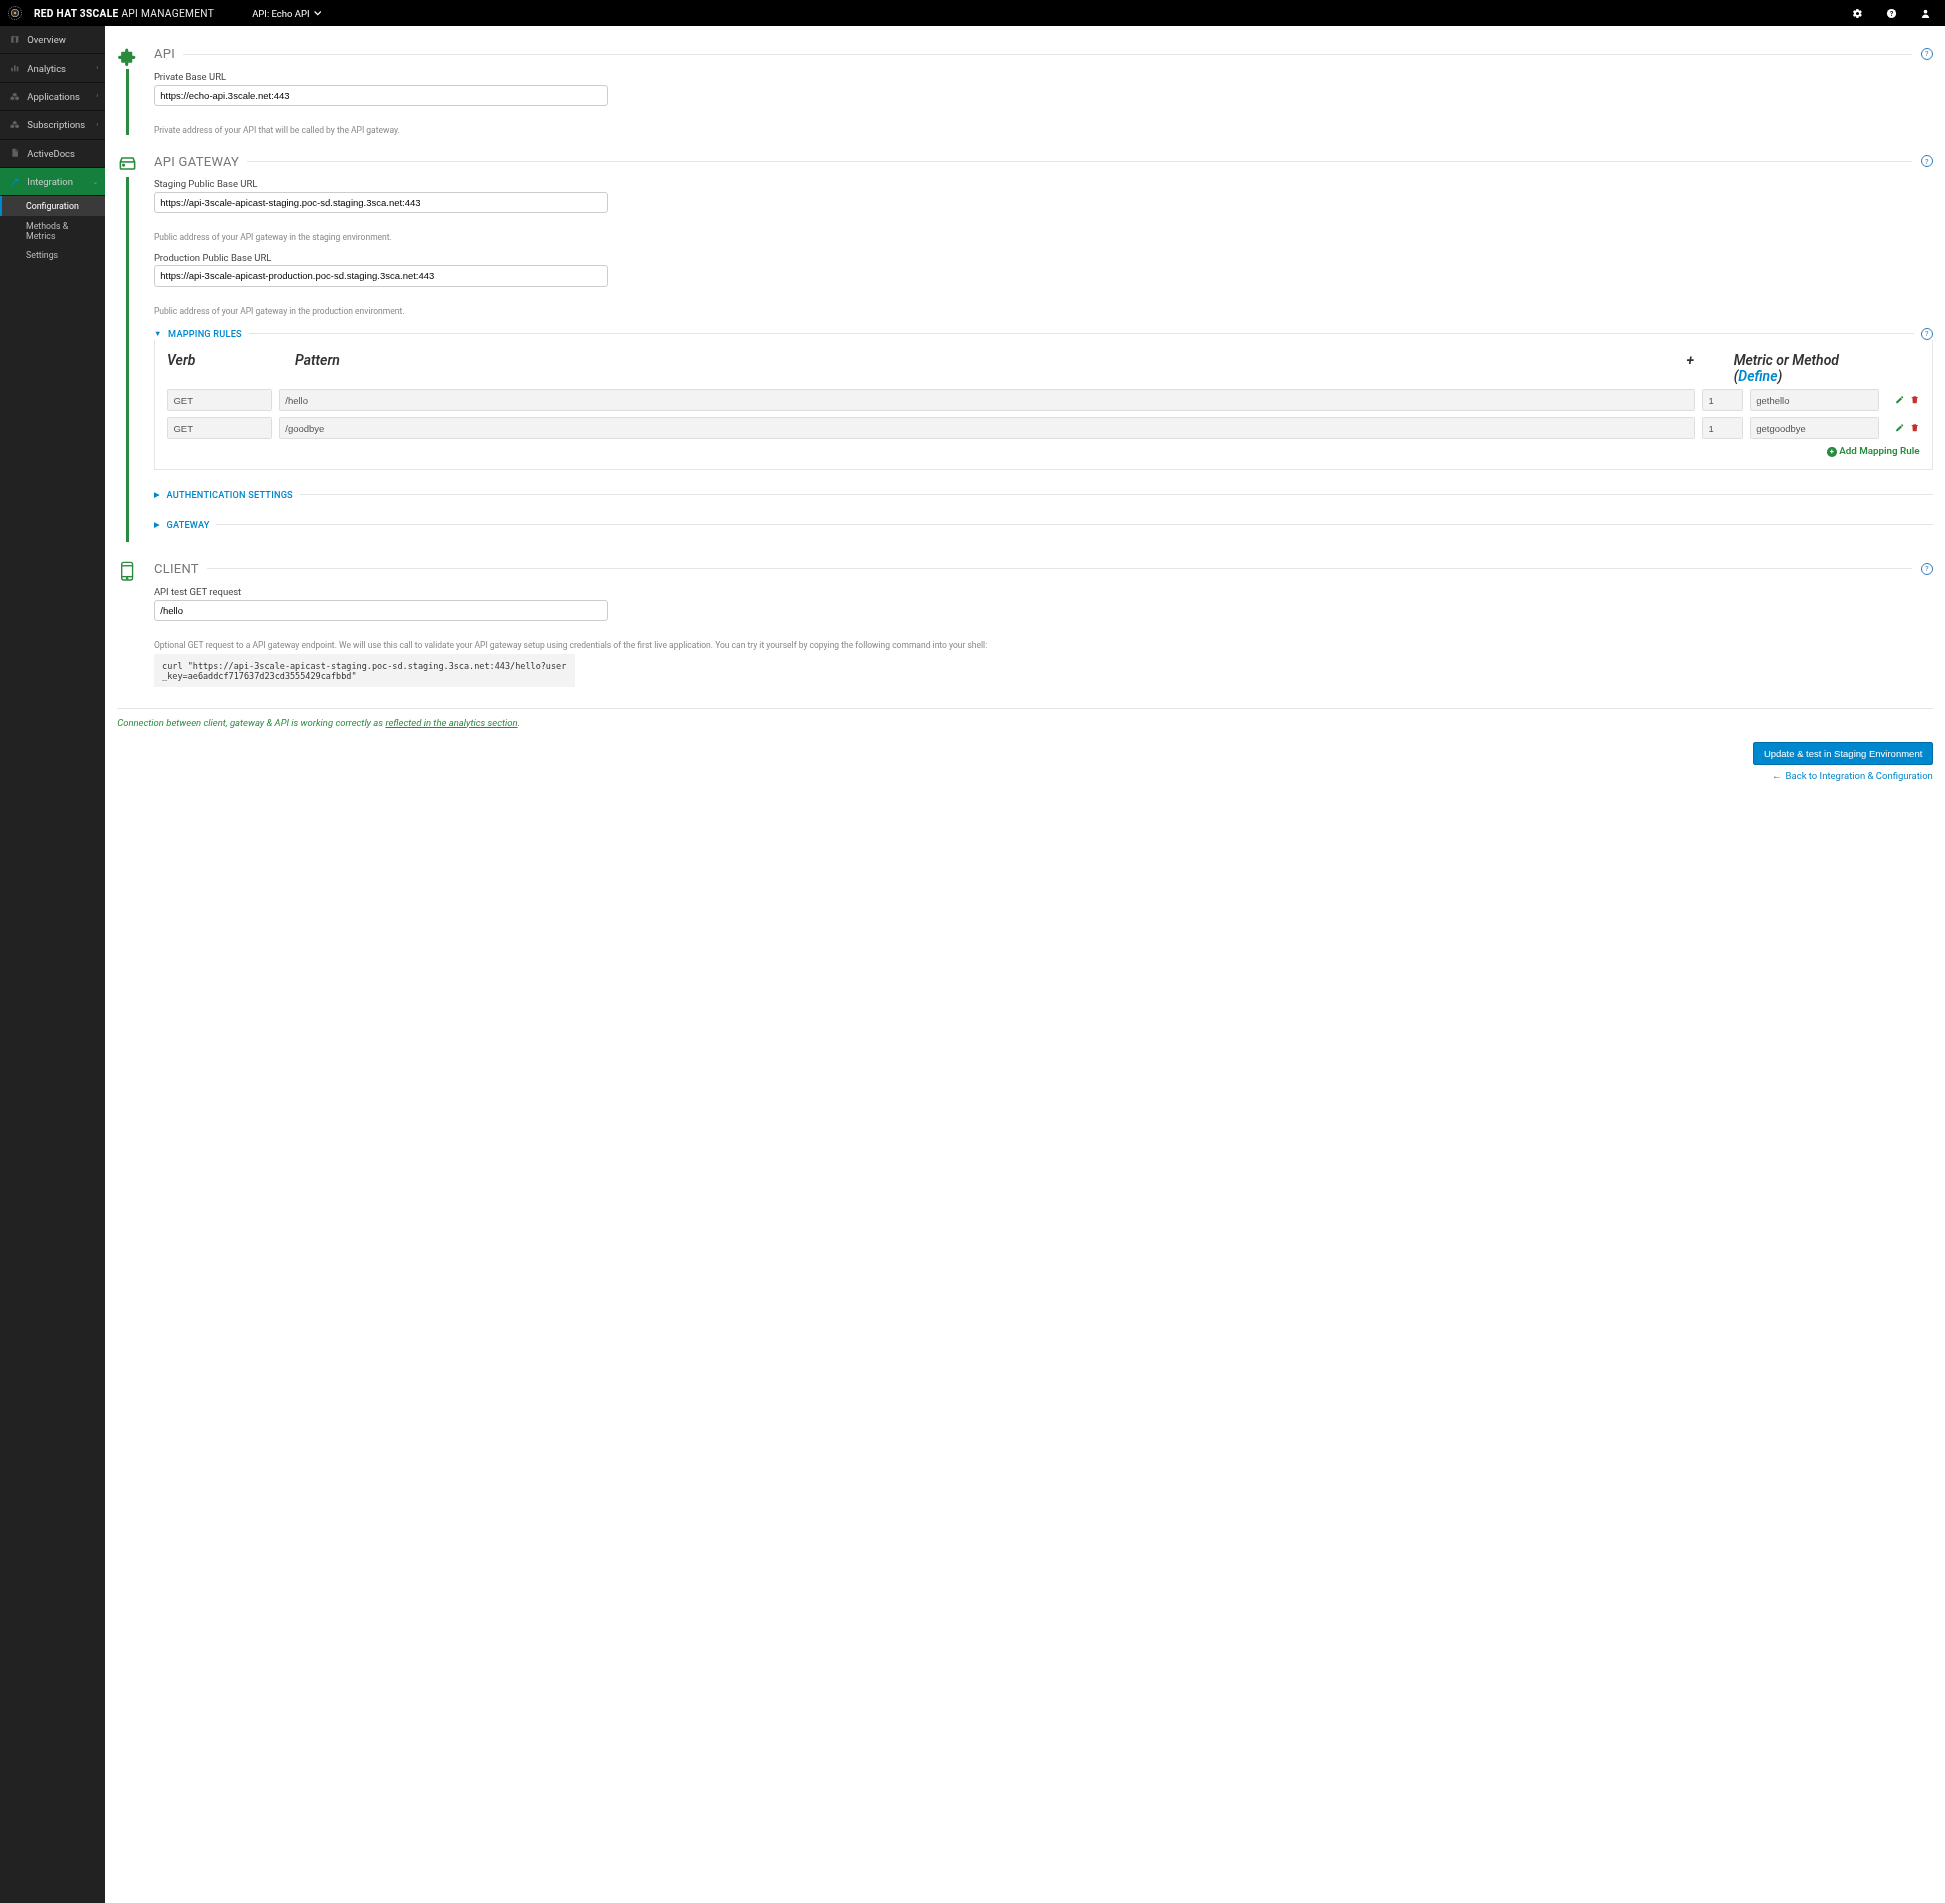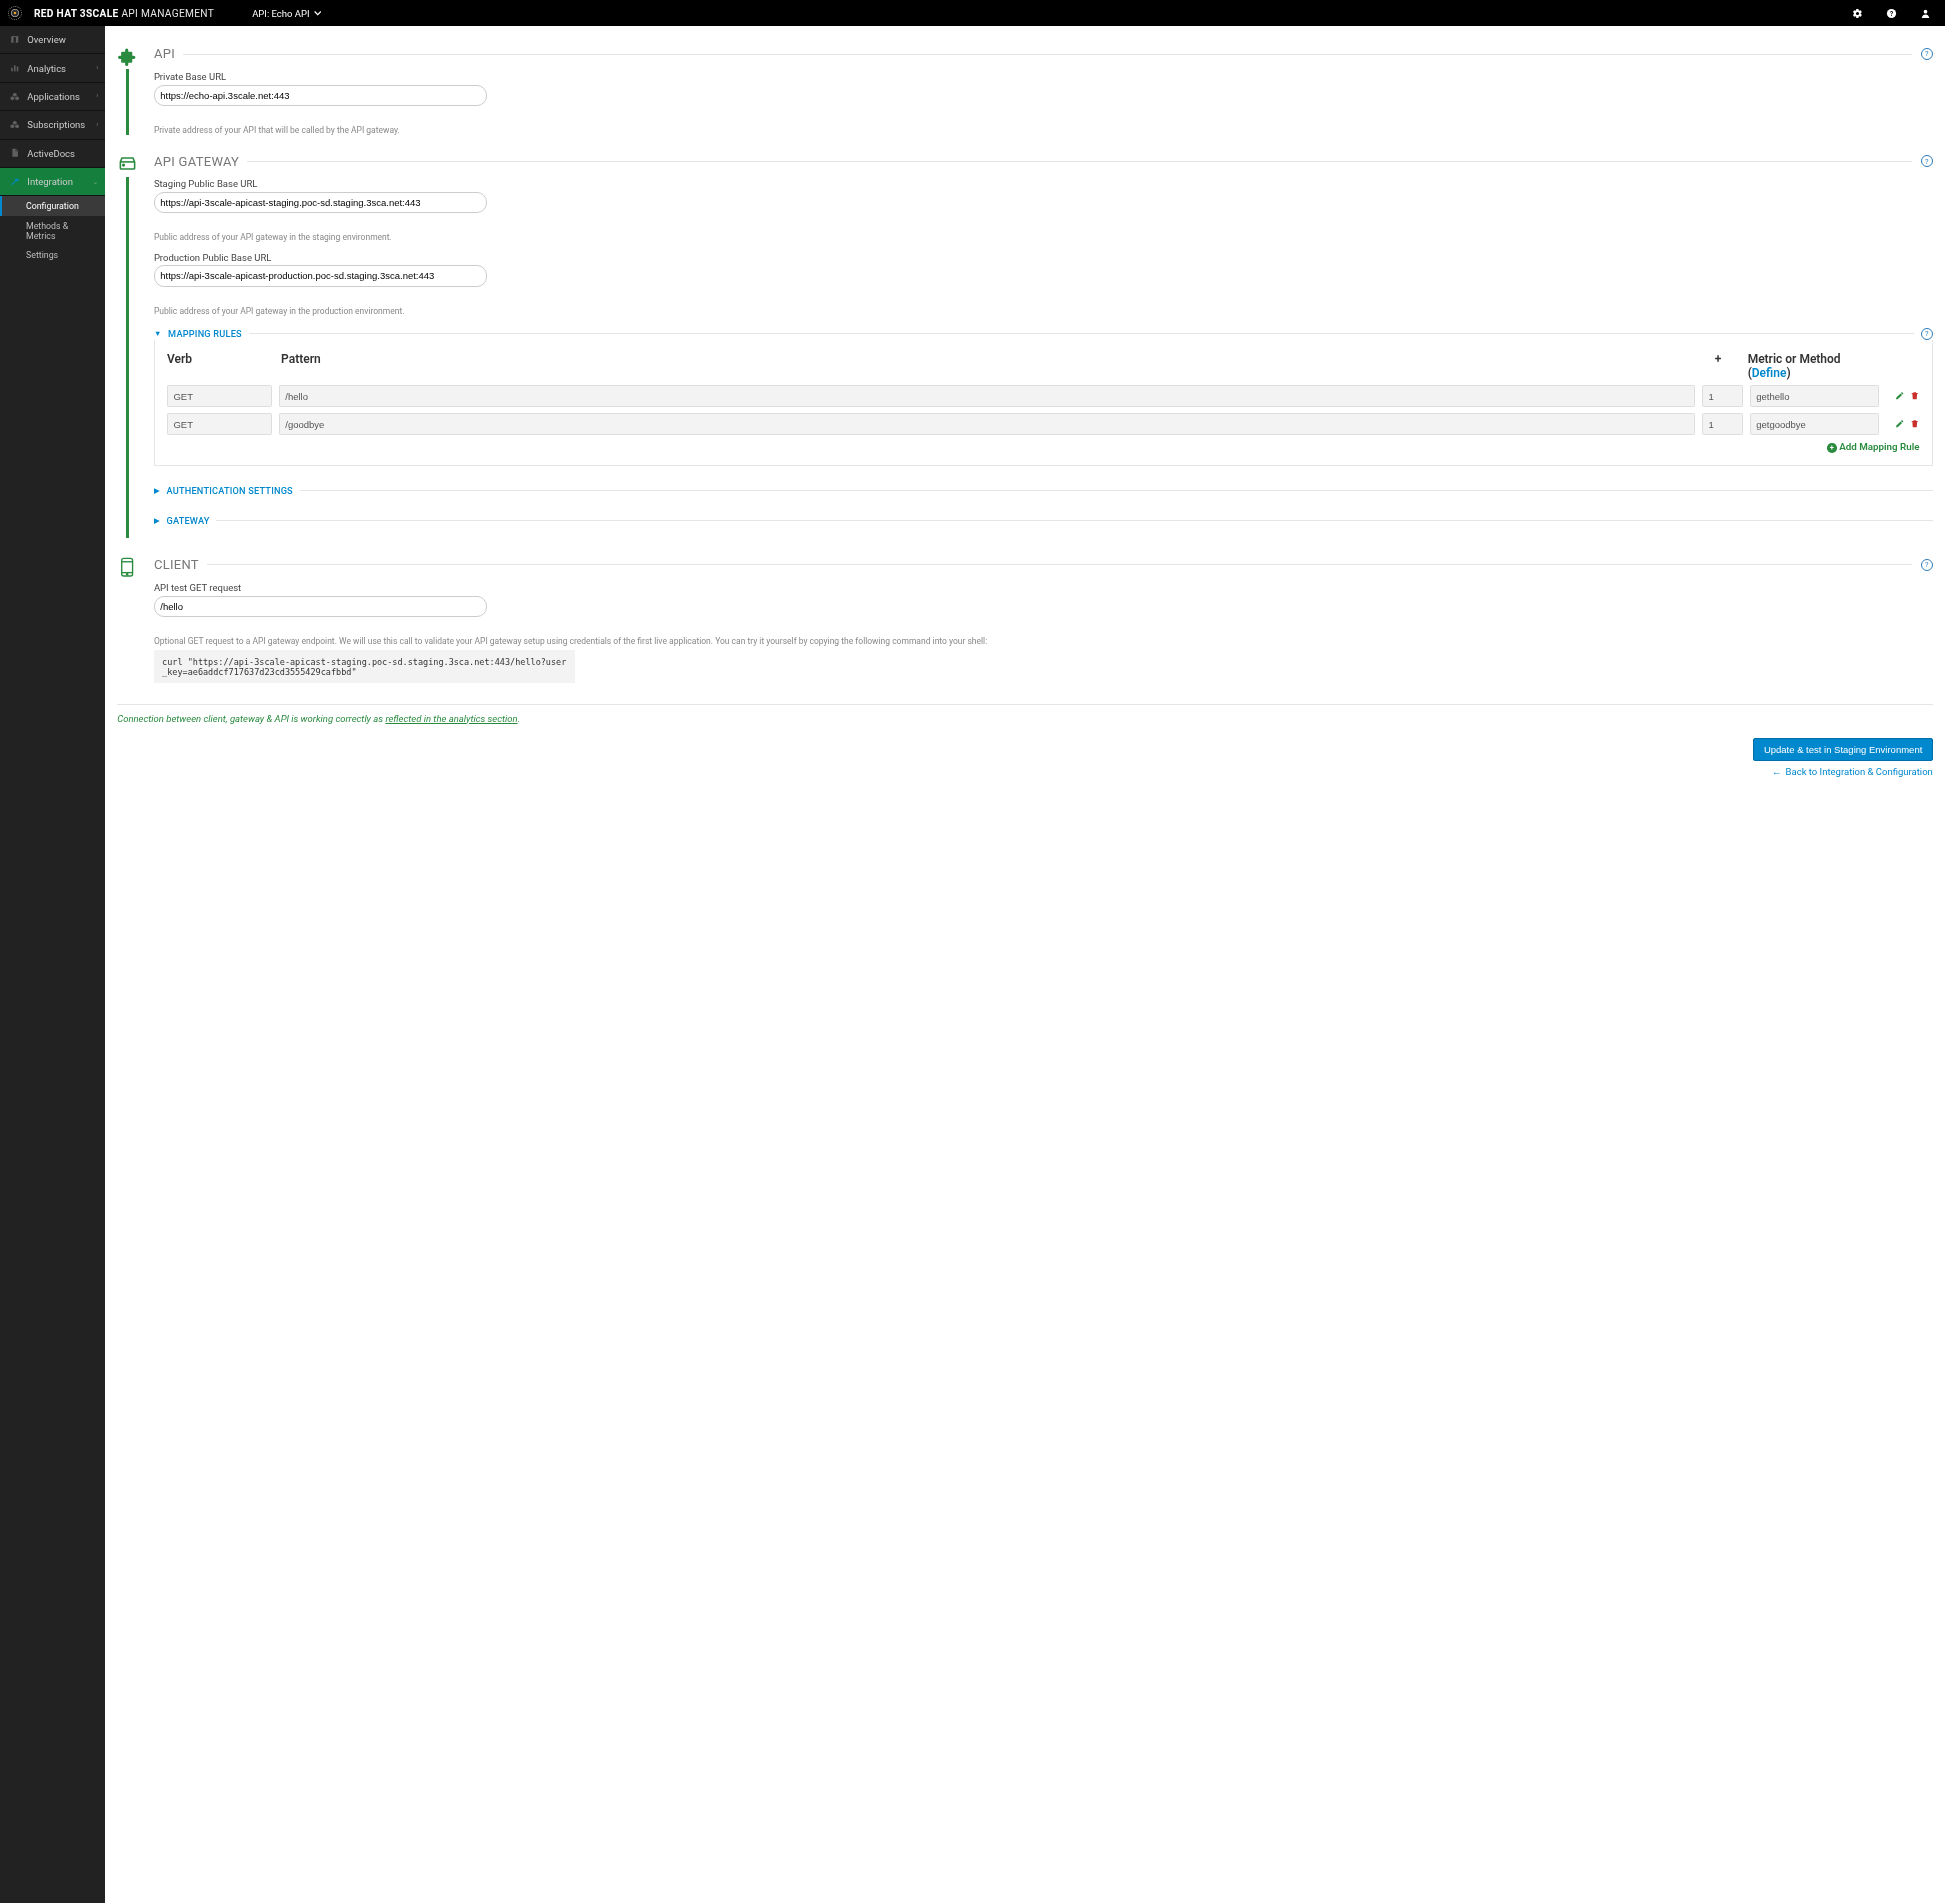--- a/index.html
+++ b/index.html
@@ -65,35 +65,35 @@
   .sec-body { flex:1; }
 
   .sec-title-row { display:flex; align-items:center; gap:8.2px; }
   .sec-title { color:#777; font-size:13px; letter-spacing:0.3px; }
   .sec-hr { flex:1; height:0.7px; background:#e5e5e5; }
   .help-q { width:12.2px;height:12.2px;border:0.7px solid #2a7bbd;color:#2a7bbd;border-radius:50%;font-size:7.5px;display:flex;align-items:center;justify-content:center;cursor:pointer;}
 
   .field { margin-top:9.5px; }
   .field label { display:block; font-size:9.5px; color:#444; margin-bottom:2.7px;}
   .field input[type=text] {
-    width: 333px; max-width:100%;
+    width: 454px; max-width:100%;
     padding:4.1px 5.4px; font-size:9.5px;
-    border:0.7px solid #ccc; border-radius:10px;
+    border:0.7px solid #ccc; border-radius:3px;
   }
   .hint { font-size:8.5px; color:#888; margin-top:19px; }
 
   .collapsible { margin-top:12.2px; }
   .coll-head { display:flex; align-items:center; gap:6.8px; cursor:pointer;}
   .coll-head .tri { color:#0088ce; font-size:7.5px; }
   .coll-head .lbl { color:#0088ce; font-size:9.2px; font-weight:500; letter-spacing:0.2px;}
   .coll-head .hr { flex:1; height:0.7px; background:#e5e5e5; }
   .coll-body { border:0.7px solid #e5e5e5; border-top:none; padding:12.2px; margin-top:0;}
 
   .map-table { width:100%; }
-  .map-head { display:flex; gap:9px; font-weight:600; font-size:12px; padding-bottom:5.4px;}
+  .map-head { display:flex; gap:23px; font-weight:600; font-size:14px; padding-bottom:5.4px;font-style:italic;}
   .map-row { display:flex; gap:6.8px; align-items:center; margin-bottom:6.8px;}
   .col-verb { width:105px; }
   .col-pattern { flex:1; min-width:177px; }
   .col-plus { width:41px; text-align:center;}
   .col-metric { width:129px; }
   .col-actions { width:34px; display:flex; gap:5.4px; justify-content:flex-end;}
   .map-row input { width:100%; padding:4.1px 5.4px; font-size:9.5px; border:0.7px solid #ddd; background:#f3f3f3; color:#555; border-radius:1.4px;}
   .link { color:#0088ce; cursor:pointer; }
   .edit-ic { color:#2a8b3f; cursor:pointer; font-size:9.5px;}
   .del-ic { color:#c9302c; cursor:pointer; font-size:9.5px;}

